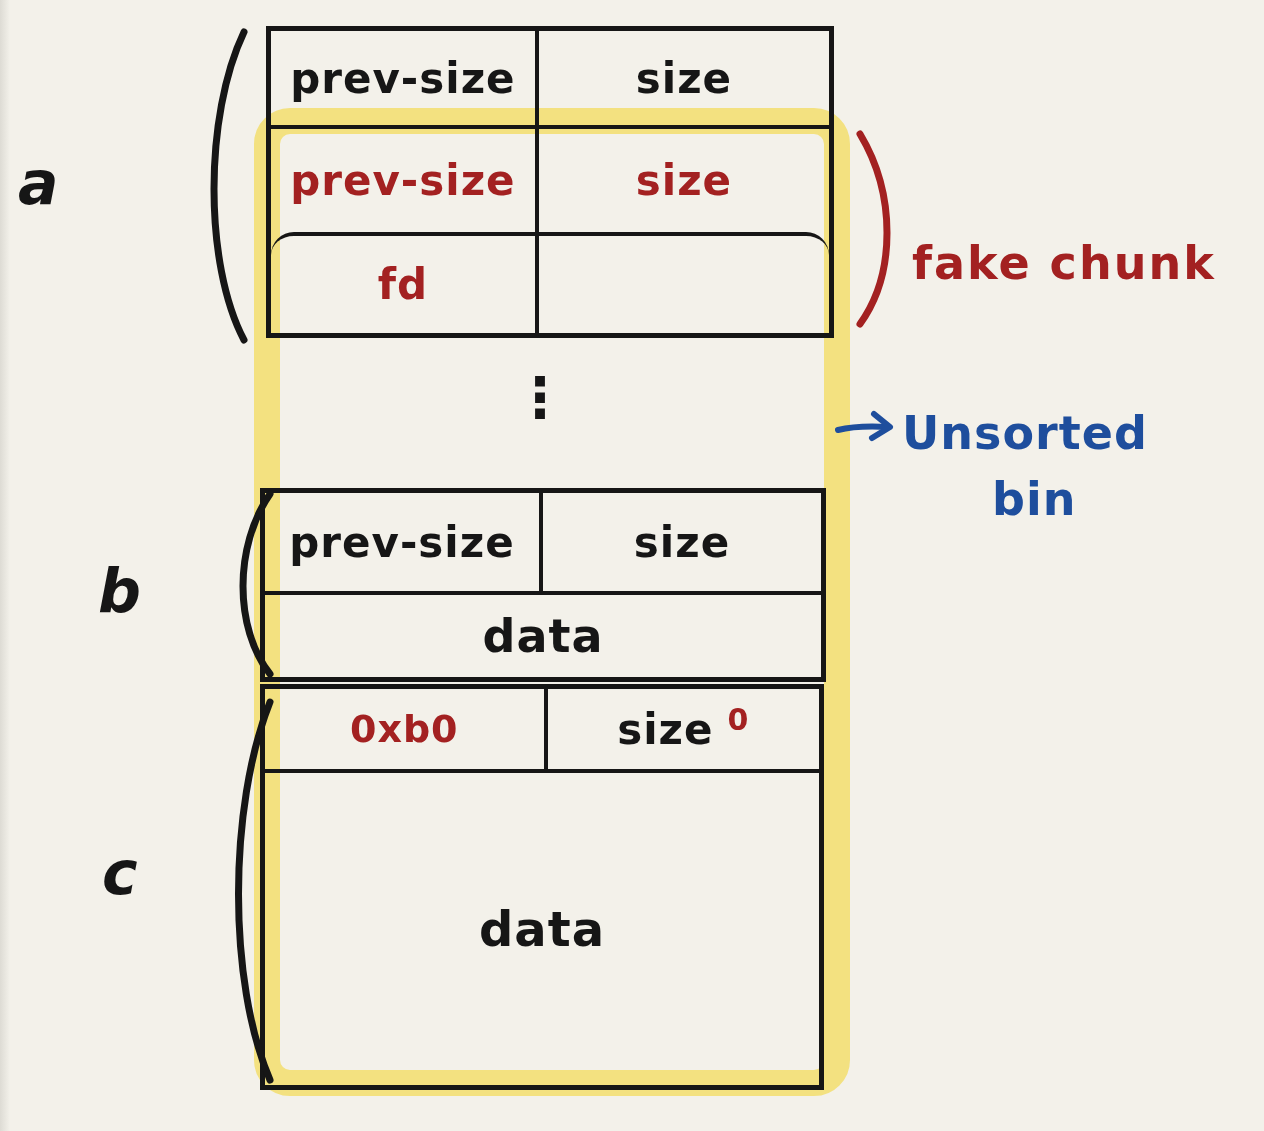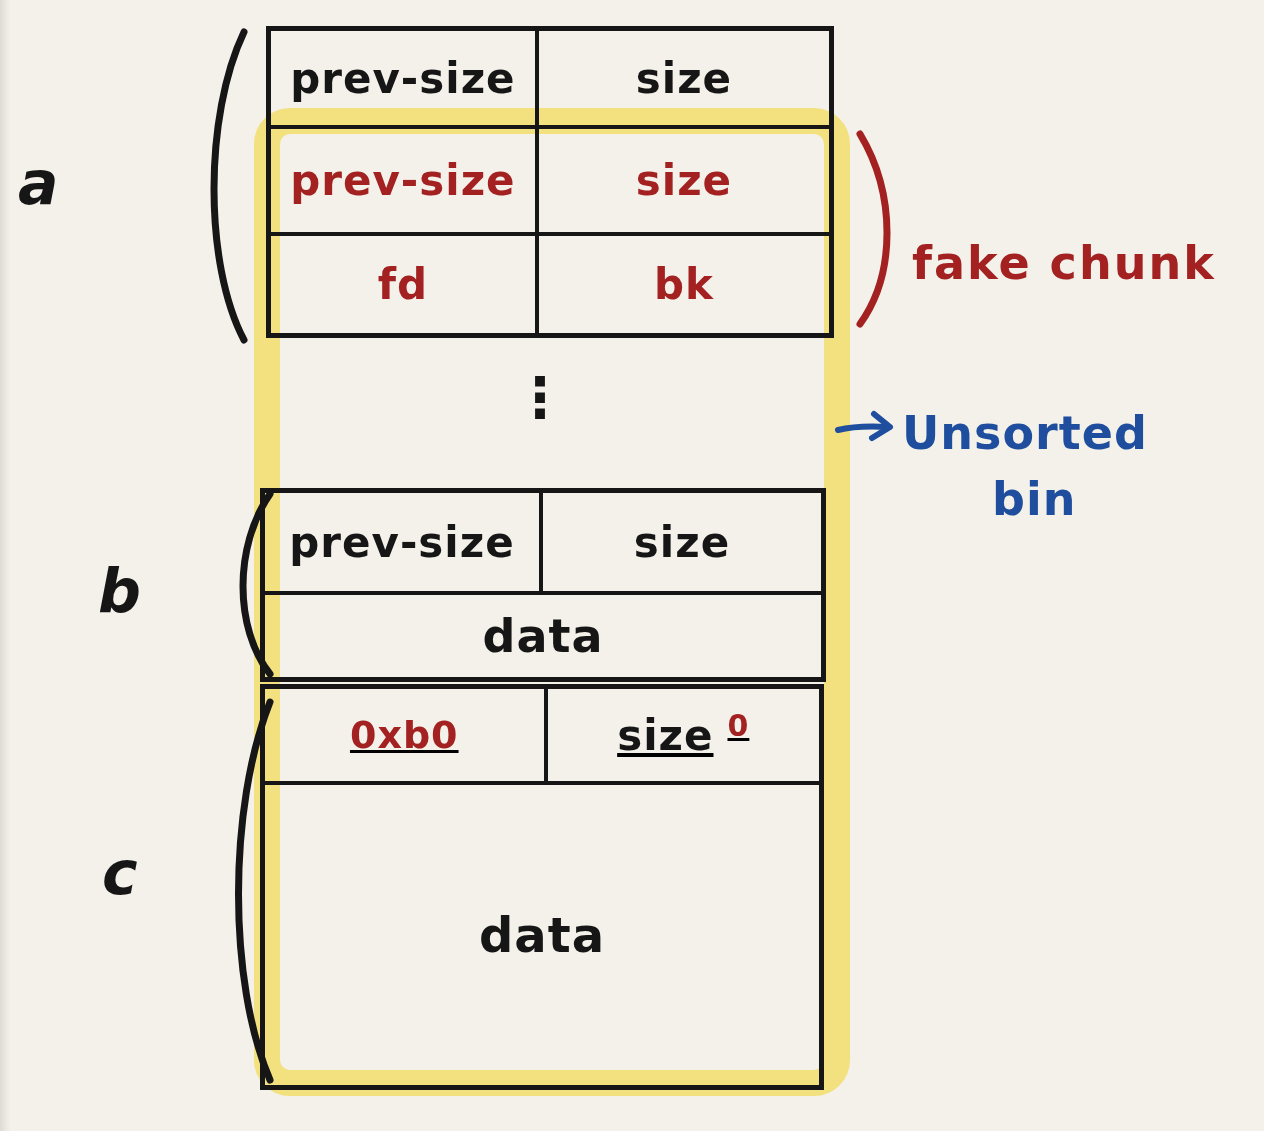--- a/index.html
+++ b/index.html
@@ -50,33 +50,33 @@
     color:var(--ink);
     letter-spacing:1px;
   }
   .cell.split{border-right:4px solid var(--ink);}
   .red-text{color:var(--red);}
   .ink-text{color:var(--ink);}
 
   .chunk-a{left:266px;top:26px;width:568px;height:312px;}
   .chunk-a .r1{height:94px;}
   .chunk-a .r2{height:107px;}
-  .chunk-a .r3{flex:1;}
+  .chunk-a .r3{flex:1;border-radius:23px;}
   .chunk-a .cell.split{width:48%;}
   .chunk-a .cell:not(.split){width:52%;}
 
   .chunk-b{left:260px;top:488px;width:566px;height:194px;}
   .chunk-b .r1{height:98px;}
   .chunk-b .r2{flex:1;}
   .chunk-b .r1 .cell.split{width:50%;}
   .chunk-b .r1 .cell:not(.split){width:50%;}
   .chunk-b .r2 .cell{width:100%;font-size:46px;}
 
   .chunk-c{left:260px;top:684px;width:564px;height:406px;}
-  .chunk-c .r1{height:92px;text-decoration:underline;}
+  .chunk-c .r1{height:80px;}
   .chunk-c .r2{flex:1;}
   .chunk-c .r1 .cell.split{width:51%;font-size:38px;}
   .chunk-c .r1 .cell:not(.split){width:49%;}
   .chunk-c .r2 .cell{width:100%;font-size:48px;}
   .size-flag{color:var(--red);font-size:30px;margin-left:14px;transform:translateY(-10px);}
 
   
   .paren{position:absolute;z-index:4;}
   .paren path{stroke:var(--ink);stroke-width:7;fill:none;stroke-linecap:round;}
   .paren.red path{stroke:var(--red);}
@@ -133,21 +133,20 @@
     <div class="row r1">
       <div class="cell split ink-text">prev-size</div>
       <div class="cell ink-text">size</div>
     </div>
     <div class="row r2">
       <div class="cell split red-text">prev-size</div>
       <div class="cell red-text">size</div>
     </div>
     <div class="row r3">
       <div class="cell split red-text">fd</div>
-      <div class="cell red-text">bk</div>
     </div>
   </div>
 
   <svg class="paren red paren-fake" width="52" height="202" viewBox="0 0 52 202">
     <path d="M8 6 C 44 66, 44 146, 8 196"></path>
   </svg>
   <div class="fake-chunk-label">fake chunk</div>
 
   <div class="ellipsis">⋮</div>
 

